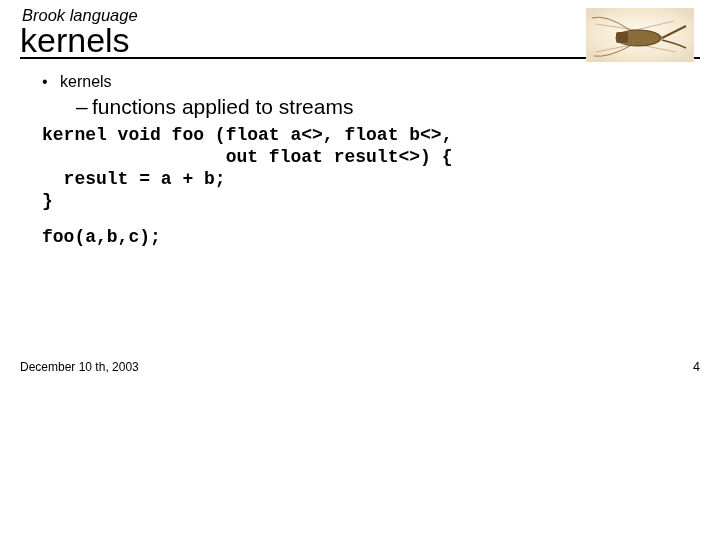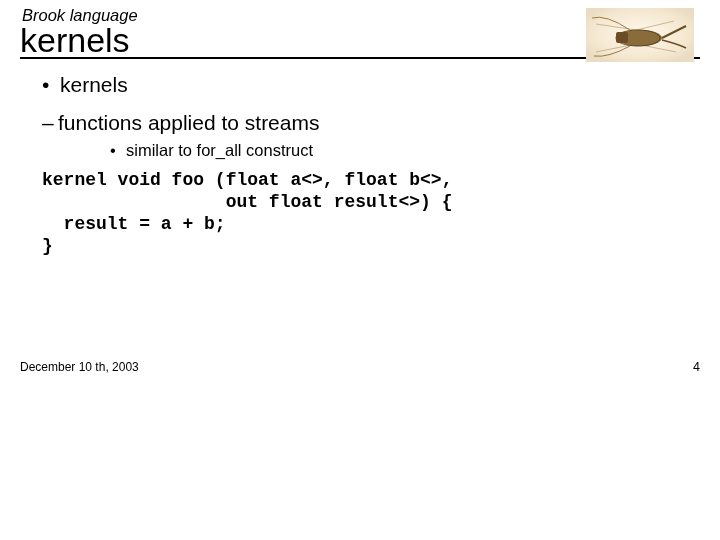--- a/index.html
+++ b/index.html
@@ -3,23 +3,23 @@
 <meta charset="utf-8">
 <style>
   * { margin: 0; padding: 0; box-sizing: border-box; }
   html, body { width: 720px; height: 540px; background: #fff; font-family: Verdana, Geneva, sans-serif; color: #000; }
   .slide { position: relative; width: 720px; height: 396px; padding: 6px 20px 0 20px; }
   .heading-block { position: relative; }
   .subtitle { font-style: italic; font-size: 16.5px; margin-left: 2px; }
   .title { font-size: 34px; font-weight: 400; line-height: 1.0; border-bottom: 2px solid #000; padding-right: 115px; display: block; margin-top: -2px; }
   .logo { position: absolute; top: 2px; right: 6px; width: 108px; height: 54px; }
   .body { margin-top: 14px; margin-left: 22px; }
-  .b1 { font-size: 21px; margin-bottom: 14px; }
+  .b1 { font-size: 16px; margin-bottom: 4px; }
   .b1-marker { display:inline-block; width: 18px; }
-  .b2 { font-size: 21px; margin-bottom: 6px; }
+  .b2 { font-size: 21px; margin-left: 34px; margin-bottom: 6px; }
   .b2-marker { display:inline-block; width: 16px; }
   .b3 { font-size: 16.5px; margin-left: 68px; margin-bottom: 10px; }
   .b3-marker { display:inline-block; width: 16px; }
   .codeblock { font-family: "Courier New", Courier, monospace; font-size: 18px; line-height: 1.22; white-space: pre; margin-bottom: 14px; font-weight: bold; }
   .footer-date { position: absolute; left: 20px; bottom: 22px; font-size: 12px; }
   .footer-page { position: absolute; right: 20px; bottom: 22px; font-size: 12.5px; }
 </style>
 </head>
 <body>
 
@@ -50,25 +50,23 @@
     </div>
   </div>
 
   <div class="body">
     <div class="b1">
       <span class="b1-marker">•</span><span>kernels</span>
     </div>
     <div class="b2">
       <span class="b2-marker">–</span><span>functions applied to streams</span>
     </div>
-    <div class="b3">
-      <span class="b3-marker">•</span><span>similar to for_all construct</span>
-    </div>
 
     <div class="codeblock">kernel void foo (float a&lt;&gt;, float b&lt;&gt;,
                  out float result&lt;&gt;) {
   result = a + b;
 }</div>
+    <div class="codeblock">foo(a,b,c);</div>
   </div>
 
   <div class="footer-date">December 10 th, 2003</div>
   <div class="footer-page">4</div>
 </div>
 
 </body></html>

